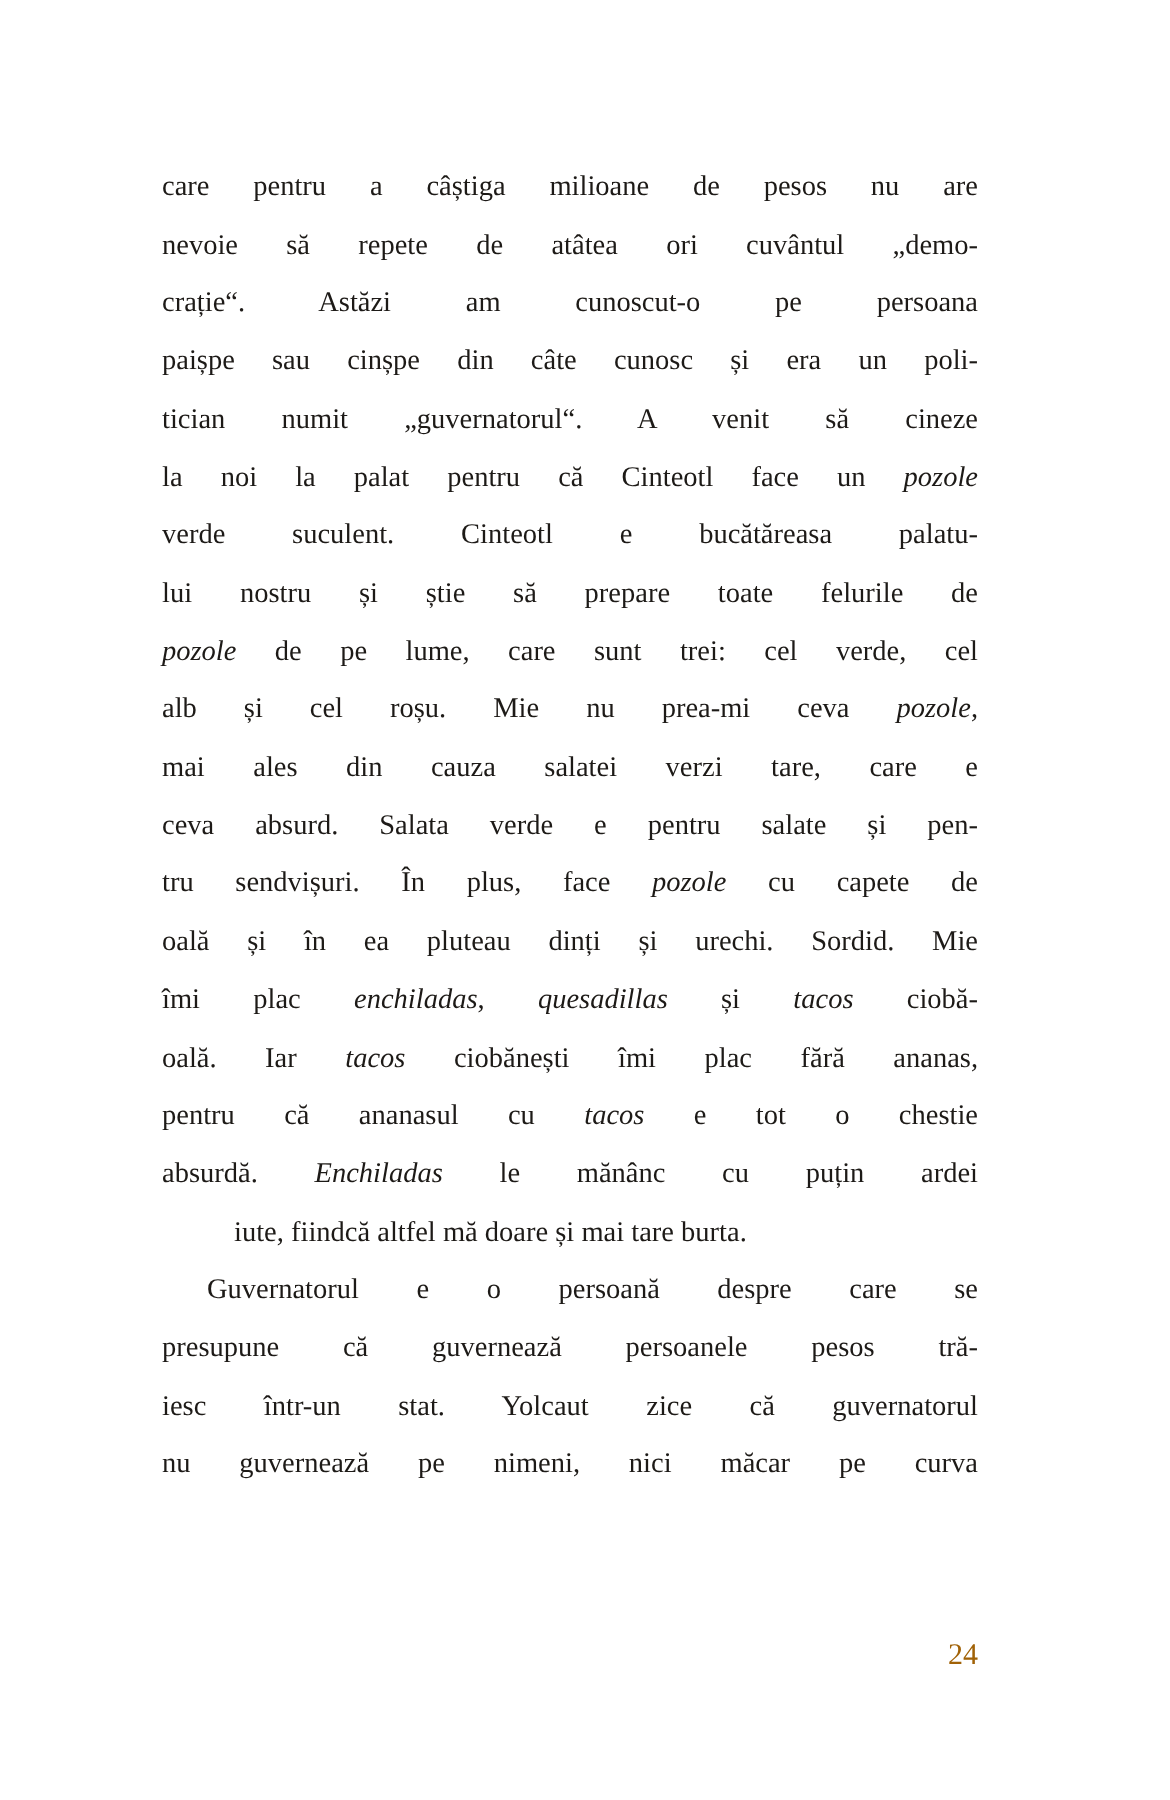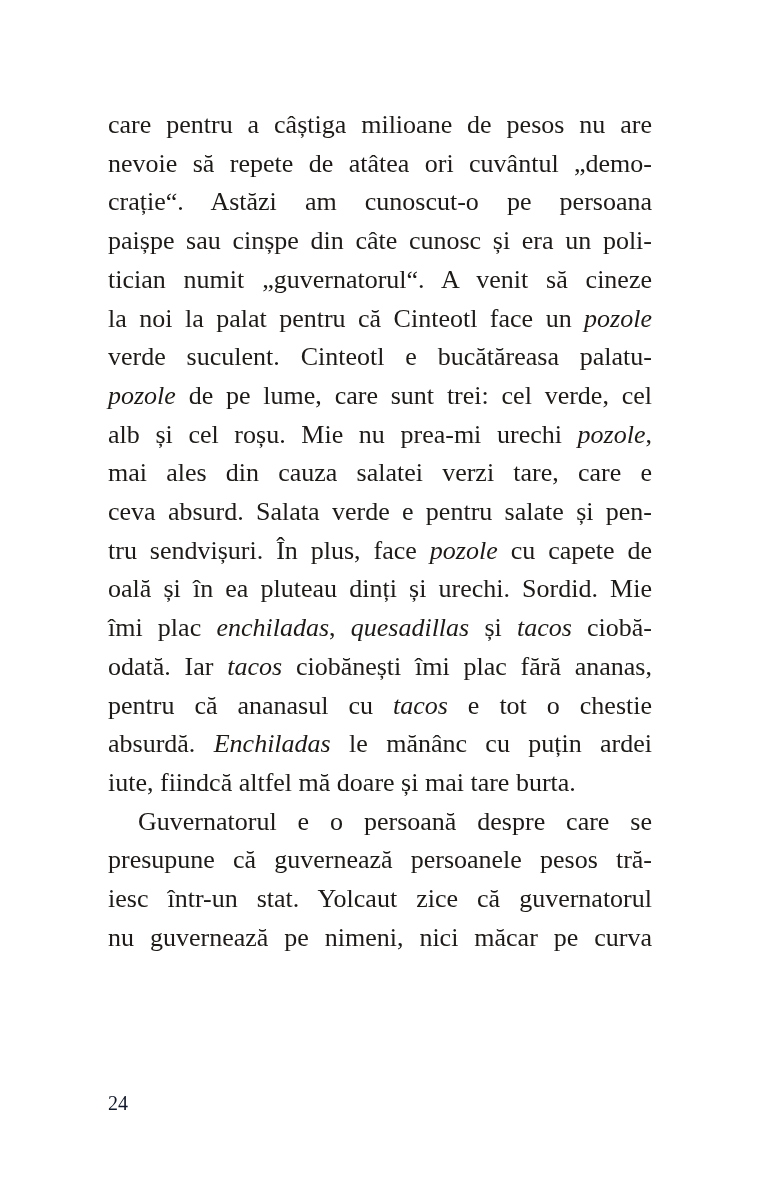--- a/index.html
+++ b/index.html
@@ -13,70 +13,72 @@
     height: 1200px;
     background: #ffffff;
     overflow: hidden;
   }
   .text-block {
     position: absolute;
     left: 108px;
     top: 106px;
     width: 544px;
     font-family: "Liberation Serif", serif;
-    font-size: 26px;
+    font-size: 19px;
     line-height: 38.7px;
     color: #1d1a17;
   }
   .line {
     text-align: justify;
     text-align-last: justify;
     white-space: normal;
   }
   .line.para-end {
     text-align: left;
     text-align-last: left;
+    margin-left: 48px;
   }
   .line.indent {
     text-indent: 30px;
   }
   .line i {
     font-style: italic;
   }
   .page-number {
     position: absolute;
     left: 108px;
     top: 1092px;
     width: 544px;
-    text-align: left;
+    text-align: right;
     font-family: "Liberation Serif", serif;
     font-size: 20px;
-    color: #0f172a;
+    color: #a16207;
   }
 </style>
 </head>
 <body>
 
 <div class="page">
   <div class="text-block" id="text-block">
       <div class="line"><span>care pentru a câștiga milioane de pesos nu are</span></div>
       <div class="line"><span>nevoie să repete de atâtea ori cuvântul „demo-</span></div>
       <div class="line"><span>crație“. Astăzi am cunoscut-o pe persoana</span></div>
       <div class="line"><span>paișpe sau cinșpe din câte cunosc și era un poli-</span></div>
       <div class="line"><span>tician numit „guvernatorul“. A venit să cineze</span></div>
       <div class="line"><span>la noi la palat pentru că Cinteotl face un </span><i>pozole</i></div>
       <div class="line"><span>verde suculent. Cinteotl e bucătăreasa palatu-</span></div>
+      <div class="line"><span>lui nostru și știe să prepare toate felurile de</span></div>
       <div class="line"><i>pozole</i><span> de pe lume, care sunt trei: cel verde, cel</span></div>
-      <div class="line"><span>alb și cel roșu. Mie nu prea-mi urechi </span><i>pozole</i><span>,</span></div>
+      <div class="line"><span>alb și cel roșu. Mie nu prea-mi ceva </span><i>pozole</i><span>,</span></div>
       <div class="line"><span>mai ales din cauza salatei verzi tare, care e</span></div>
       <div class="line"><span>ceva absurd. Salata verde e pentru salate și pen-</span></div>
       <div class="line"><span>tru sendvișuri. În plus, face </span><i>pozole</i><span> cu capete de</span></div>
       <div class="line"><span>oală și în ea pluteau dinți și urechi. Sordid. Mie</span></div>
       <div class="line"><span>îmi plac </span><i>enchiladas</i><span>, </span><i>quesadillas</i><span> și </span><i>tacos</i><span> ciobă-</span></div>
-      <div class="line"><span>odată. Iar </span><i>tacos</i><span> ciobănești îmi plac fără ananas,</span></div>
+      <div class="line"><span>oală. Iar </span><i>tacos</i><span> ciobănești îmi plac fără ananas,</span></div>
       <div class="line"><span>pentru că ananasul cu </span><i>tacos</i><span> e tot o chestie</span></div>
       <div class="line"><span>absurdă. </span><i>Enchiladas</i><span> le mănânc cu puțin ardei</span></div>
       <div class="line para-end"><span>iute, fiindcă altfel mă doare și mai tare burta.</span></div>
       <div class="line indent"><span>Guvernatorul e o persoană despre care se</span></div>
       <div class="line"><span>presupune că guvernează persoanele pesos tră-</span></div>
       <div class="line"><span>iesc într-un stat. Yolcaut zice că guvernatorul</span></div>
       <div class="line"><span>nu guvernează pe nimeni, nici măcar pe curva</span></div>
     </div>
   <div class="page-number">24</div>
 </div>

